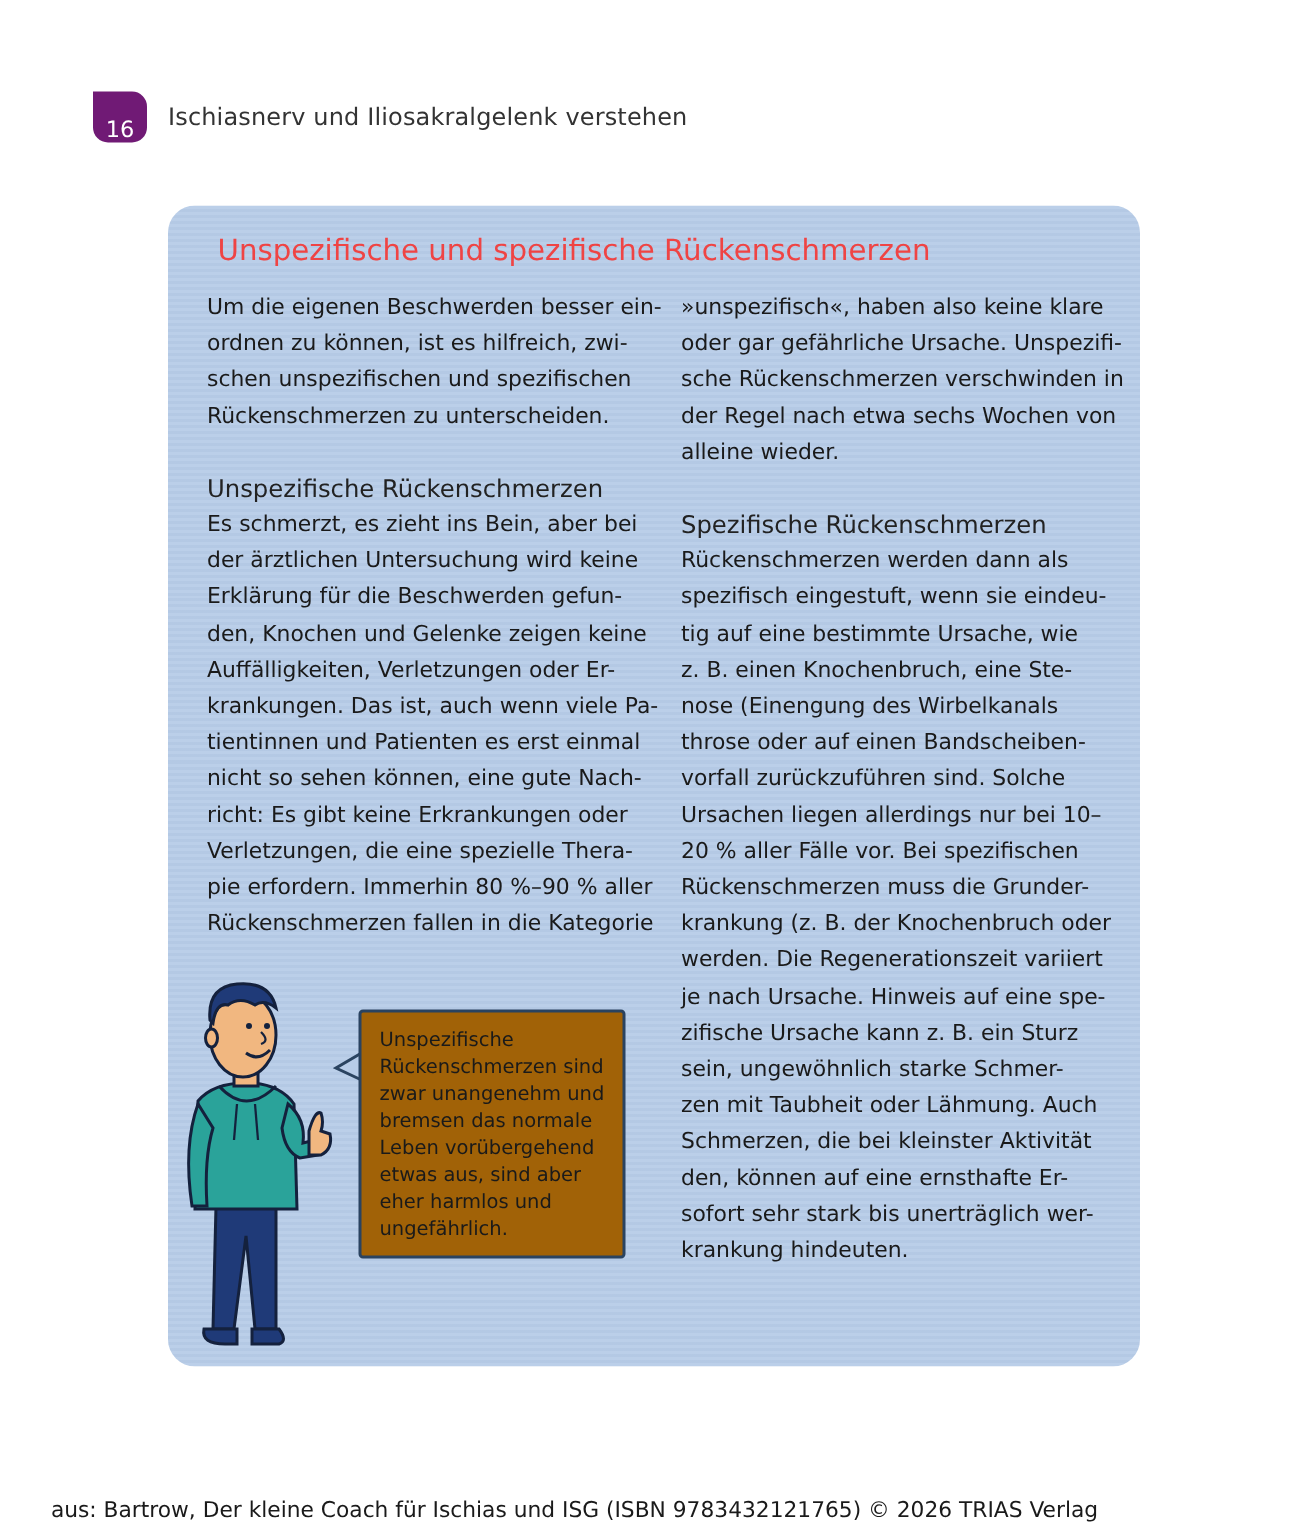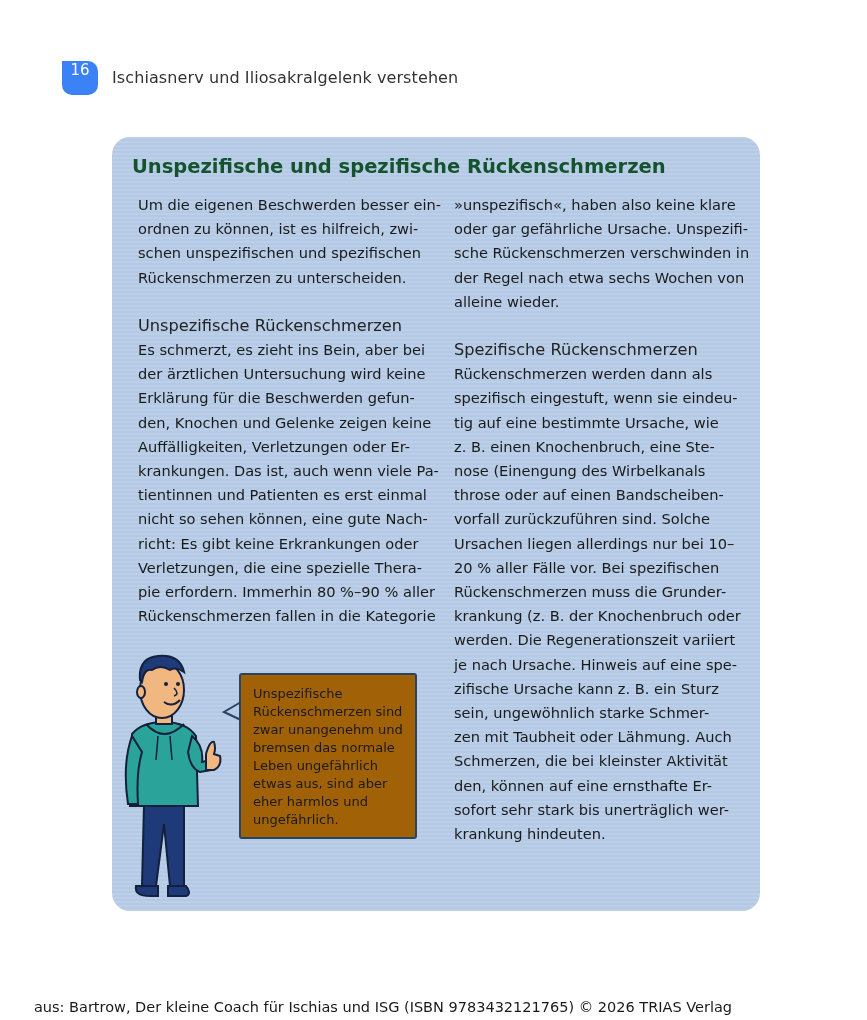--- a/index.html
+++ b/index.html
@@ -2,34 +2,34 @@
 <html><head>
 <meta charset="utf-8">
 <style>
   html, body { margin: 0; padding: 0; }
   body {
     width: 867px; height: 1020px; background: #ffffff; position: relative; overflow: hidden;
     font-family: "DejaVu Sans", "Liberation Sans", sans-serif; color: #1a1a1a;
   }
   .page-badge {
     position: absolute; left: 62px; top: 61px; width: 36px; height: 34px;
-    background: #3b82f6; color: #fff; border-radius: 0 10px 10px 10px;
-    font-size: 15px; display: flex; align-items: flex-start; justify-content: center;
+    background: #701a75; color: #fff; border-radius: 0 10px 10px 10px;
+    font-size: 15px; display: flex; align-items: flex-end; justify-content: center;
   }
   .running-head {
     position: absolute; left: 112px; top: 68px; font-size: 16px; color: #333;
     letter-spacing: 0.1px;
   }
   .box {
     position: absolute; left: 112px; top: 137px; width: 648px; height: 774px;
     background: #b7cce8; border-radius: 18px;
     background-image: repeating-linear-gradient(0deg, rgba(255,255,255,0.06) 0 2px, rgba(0,0,0,0.015) 2px 4px);
   }
   .box-title {
-    position: absolute; left: 132px; top: 155px; font-size: 19.5px; font-weight: bold; color: #14532d;
+    position: absolute; left: 145px; top: 155px; font-size: 19.5px; font-weight: normal; color: #ef4444;
   }
   .col {
     position: absolute; font-size: 14.6px; line-height: 24.2px; color: #1a1a1a;
   }
   .col-left { left: 138px; top: 193px; width: 290px; }
   .col-right { left: 454px; top: 193px; width: 290px; }
   .col .line { display: block; white-space: nowrap; }
   .subhead { font-size: 16.2px; color: #222; display: block; white-space: nowrap; }
   .gap { display: block; height: 24px; }
   .speech {
@@ -147,19 +147,19 @@
 
 <svg class="speech-tail" viewBox="0 0 20 22">
   <path d="M19 2 L2 12 L19 20" fill="#b7cce8" stroke="#2a4360" stroke-width="2"></path>
 </svg>
 
 <div class="speech">
   <span class="line">Unspezifische</span>
   <span class="line">Rückenschmerzen sind</span>
   <span class="line">zwar unangenehm und</span>
   <span class="line">bremsen das normale</span>
-  <span class="line">Leben ungefährlich</span>
+  <span class="line">Leben vorübergehend</span>
   <span class="line">etwas aus, sind aber</span>
   <span class="line">eher harmlos und</span>
   <span class="line">ungefährlich.</span>
 </div>
 
 <div class="footer">aus: Bartrow, Der kleine Coach für Ischias und ISG (ISBN 9783432121765) © 2026 TRIAS Verlag</div>
 
 </body></html>

